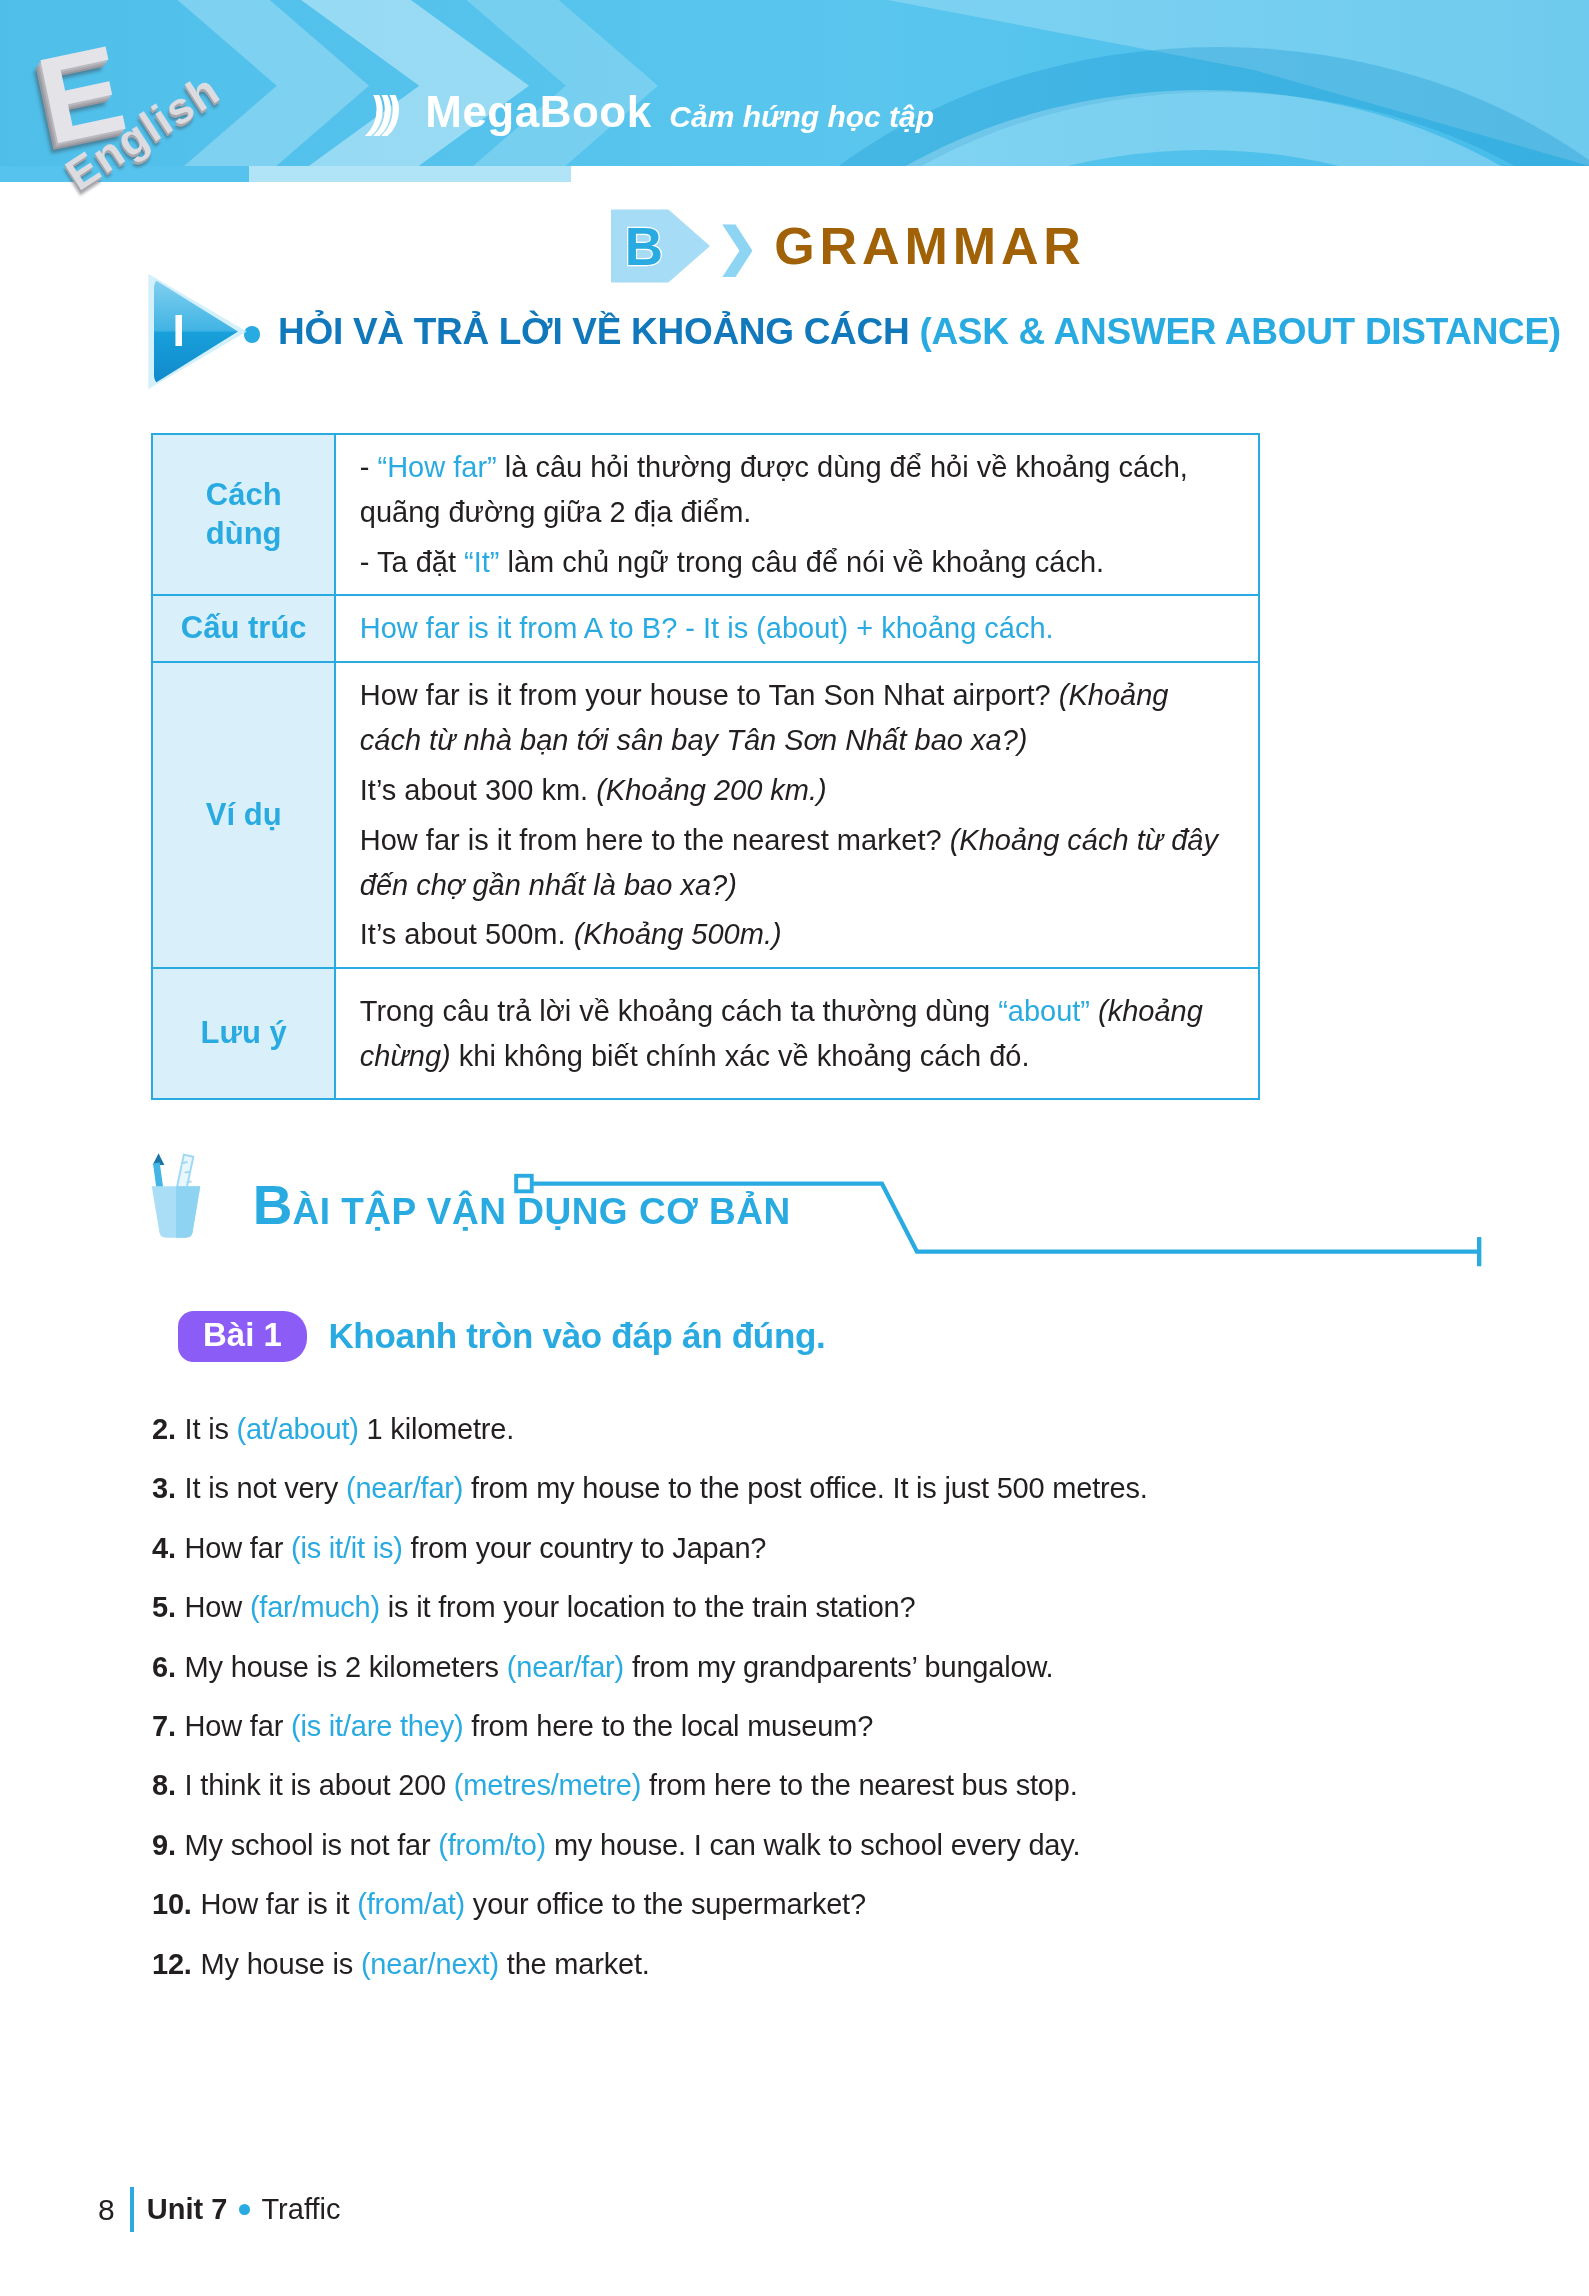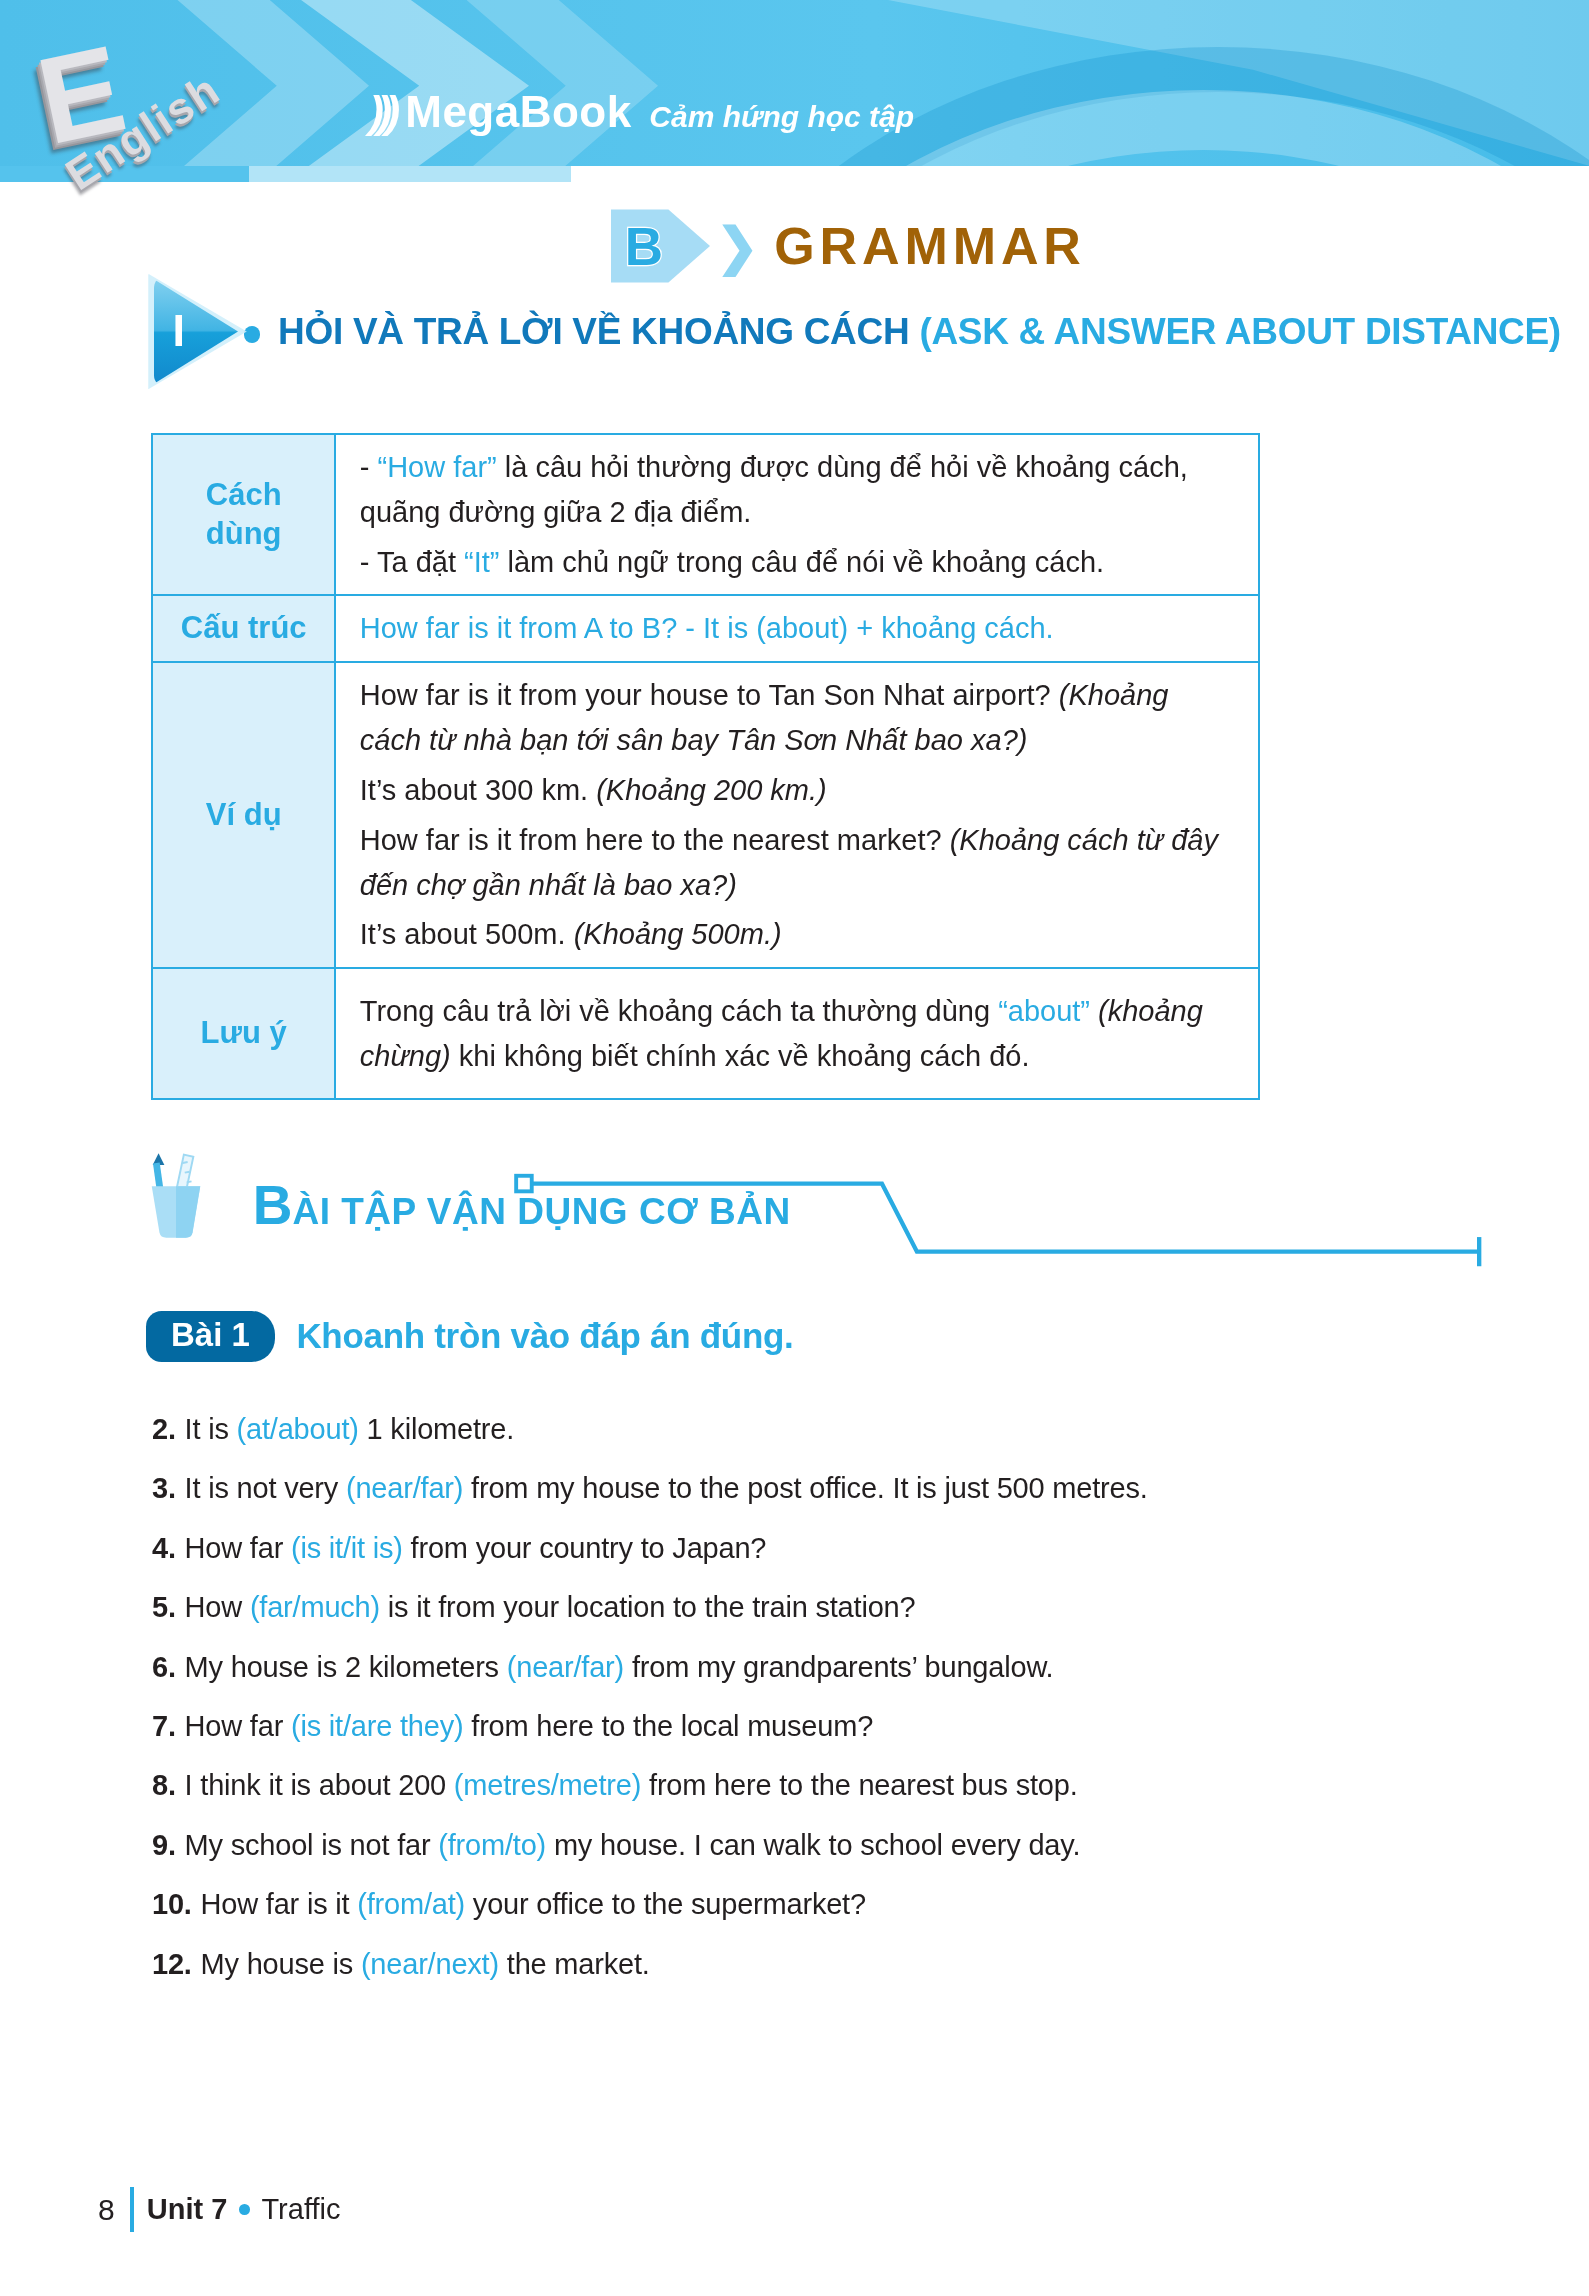--- a/index.html
+++ b/index.html
@@ -26,21 +26,21 @@
   .elogo{position:absolute;left:39px;top:21.5px;z-index:5;}
   .e-letter{display:block;transform:rotate(-12deg);font-weight:bold;font-size:123px;line-height:1;
             color:#e4e4e8;
             text-shadow:-2px 2px 0 #b9b9bf,-3.9px 3.9px 0 #a7a7ad,-5.9px 5.9px 0 #96969c,-8.8px 8.8px 3.9px rgba(55,55,65,.45);}
   .e-word{display:block;transform:rotate(-33deg);transform-origin:left top;margin:13.7px 0 0 17.6px;
           font-weight:bold;font-size:44px;letter-spacing:2px;color:#dcdce0;
           text-shadow:-2px 2px 0 #a7a7ad,-3.9px 3.9px 2.9px rgba(55,55,65,.4);}
 
   .brand{position:absolute;left:369px;top:86px;display:flex;align-items:baseline;color:#fff;z-index:4;}
   .brand-arrows{font-weight:900;font-style:italic;font-size:45px;letter-spacing:-6.8px;margin-right:11.7px;}
-  .brand-name{font-weight:bold;font-size:44px;letter-spacing:0.5px;}
+  .brand-name{font-weight:bold;font-size:44px;letter-spacing:0.5px;margin-left:20px;}
   .brand-tag{font-style:italic;font-weight:bold;font-size:30px;margin-left:17.6px;}
 
   
   .grammar-row{position:absolute;top:207px;left:611px;display:flex;align-items:center;height:78px;}
   .b-arrow{width:99px;height:76px;background:#a6dcf5;
            clip-path:polygon(0 2%,58% 2%,100% 50%,58% 98%,0 98%);
            display:flex;align-items:center;justify-content:flex-start;}
   .b-letter{font-size:53px;font-weight:900;color:#29abe2;margin-left:13.7px;
             -webkit-text-stroke:2.4px #ffffff;paint-order:stroke fill;}
   .g-chev{color:#8dd5f3;font-size:51px;font-weight:900;margin:0 15.6px 0 5.9px;line-height:1;}
@@ -74,22 +74,22 @@
 
   
   .basic-head{position:absolute;left:144px;top:1149px;display:flex;align-items:flex-end;gap:33px;}
   .basic-title{margin-left:11.7px;padding-bottom:2px;color:#29abe2;font-weight:800;white-space:nowrap;}
   .basic-title .lead{font-size:55px;}
   .basic-title .rest{font-size:37px;letter-spacing:0.5px;}
   .decor-line{position:absolute;left:511px;top:1168px;}
 
   
   .ex-row{position:absolute;left:146px;top:1311px;display:flex;align-items:center;}
-  .badge{background:#0369a1;color:#fff;font-weight:800;font-size:33px;
-         padding:4.9px 25px 7.8px 25px;border-radius:15.6px 23.4px 23.4px 15.6px;}
+  .badge{background:#8b5cf6;color:#fff;font-weight:800;font-size:33px;
+         padding:4.9px 25px 7.8px 25px;border-radius:15.6px 23.4px 23.4px 15.6px;margin-left:32px;}
   .instruction{margin-left:21.5px;color:#29abe2;font-weight:800;font-size:35px;letter-spacing:-0.3px;}
 
   
   .questions{position:absolute;left:152px;top:1412px;width:1317px;}
   .question{font-size:29px;line-height:35px;margin-bottom:24.4px;letter-spacing:-0.2px;}
   .qnum{font-weight:800;margin-right:8.8px;}
 
   
   .footer{position:absolute;left:98px;top:2187px;display:flex;align-items:center;}
   .pg{font-size:30px;}

